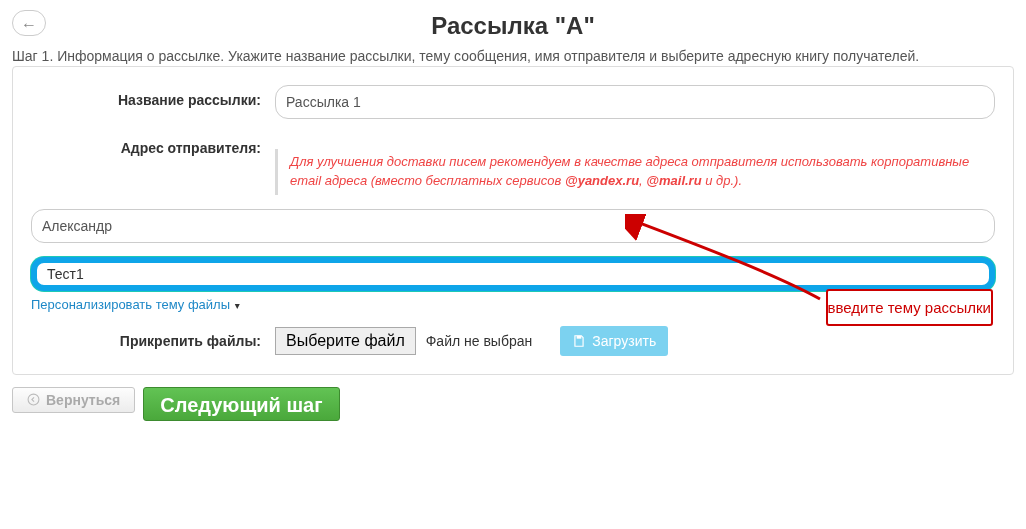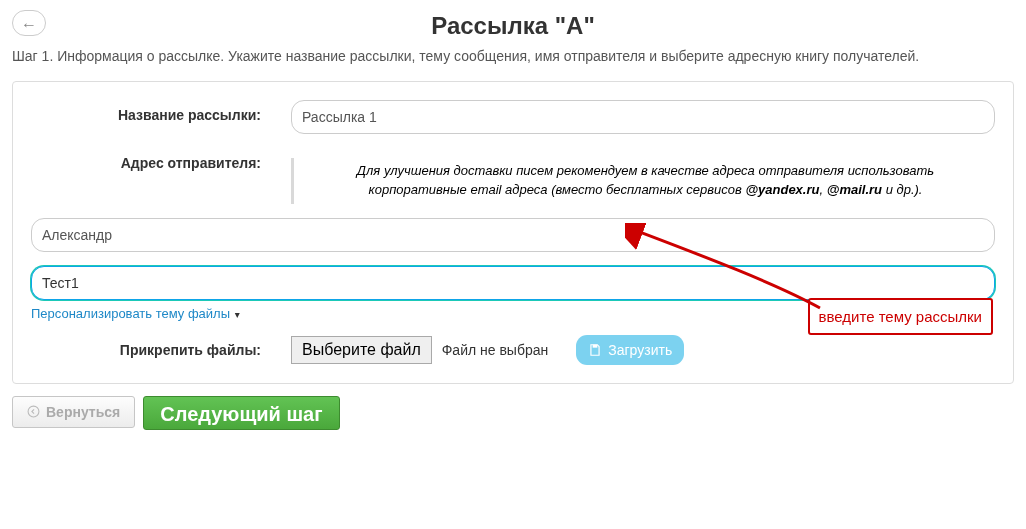--- a/index.html
+++ b/index.html
@@ -29,34 +29,33 @@
   }
   h1.title {
     text-align: center;
     font-size: 24px;
     font-weight: bold;
     margin: 2px 0 6px 0;
   }
   .step-desc {
     color: #555;
     line-height: 1.45;
-    margin: 4px 0 15px 0;
+    margin: 4px 0 0 0;
     font-size: 14px;
   }
   .panel {
     border: 1px solid #ddd;
     border-radius: 4px;
     padding: 18px 18px 14px 18px;
     position: relative;
   }
   .form-row {
     display: flex;
     align-items: flex-start;
     margin-bottom: 14px;
-    gap: 16px;
   }
   .form-row .lbl {
     width: 244px;
     text-align: right;
     padding-right: 14px;
     padding-top: 7px;
     font-weight: bold;
     color: #333;
   }
   .form-row .ctl {
@@ -67,45 +66,44 @@
     width: 100%;
     height: 34px;
     border: 1px solid #ccc;
     border-radius: 13px;
     padding: 6px 10px;
     font-size: 14px;
     color: #555;
     background: #fff;
   }
   .text-input.focused {
-    border: 1px solid #0ea5e9;
+    border: 6px solid #0ea5e9;
     box-shadow: 0 0 0 1px #1dc9b7;
     outline: none;
     color: #333;
   }
   .sender-row { display:flex; align-items:center; gap:10px; }
   .sender-row .select-input { flex: 0 0 408px; }
   .new-addr-link {
     color: #1e88c7;
     text-decoration: none;
     display: inline-flex;
     align-items: center;
     gap: 6px;
     cursor: pointer;
   }
   .new-addr-link svg { width:16px; height:16px; }
   .hint-box {
-    margin-top: 10px;
+    margin-top: 16px;
     border-left: 3px solid #d9d9d9;
     padding: 4px 10px 4px 12px;
     font-style: italic;
-    color: #000000;
+    color: #ef4444;
     font-size: 13px;
     line-height: 1.45;
-    text-align: center;
   }
   .hint-box b { font-style: italic; }
   .pers-link {
     display: inline-block;
     margin-top: 6px;
     color: #1e88c7;
     font-size: 13px;
     cursor: pointer;
   }
   .pers-link .caret { font-size: 10px; color:#333; margin-left:2px; }
@@ -119,36 +117,36 @@
     cursor: pointer;
     font-family: inherit;
   }
   .file-status { color:#333; font-size:14px;text-align:right; }
   .upload-btn {
     height: 30px;
     border: none;
     background: #7cd2f0;
     color: #fff;
     padding: 4px 12px;
-    border-radius: 11px;
+    border-radius: 3px;
     font-size: 14px;
     display: inline-flex;
     align-items: center;
     gap: 6px;
     cursor: pointer;
     margin-left: 18px;
   }
   .upload-btn svg { width:14px; height:14px; fill:#fff; }
   .footer-btns {
     margin-top: 12px;
     display: flex;
     gap: 8px;
   }
   .btn-grey {
-    height: 32px;
+    height: 26px;
     border: 1px solid #c6c6c6;
     background: linear-gradient(#fdfdfd,#ececec);
     color: #aaa;
     padding: 6px 14px;
     border-radius: 3px;
     font-weight: bold;
     font-size: 14px;
     display: inline-flex;
     align-items: center;
     gap: 6px;
@@ -165,21 +163,21 @@
     font-weight: bold;
     font-size: 20px;
     cursor: pointer;
   }
   
   .annot {
     position: absolute;
     border: 2px solid #cc0000;
     color: #cc0000;
     font-size: 15px;
-    padding: 8px 9px;
+    padding: 8px 0;
     border-radius: 3px;
     bottom: 48px;
     right: 20px;
     background: #fff;
   }
   .arrow {
     position: absolute;
     pointer-events: none;
   }
 </style>

